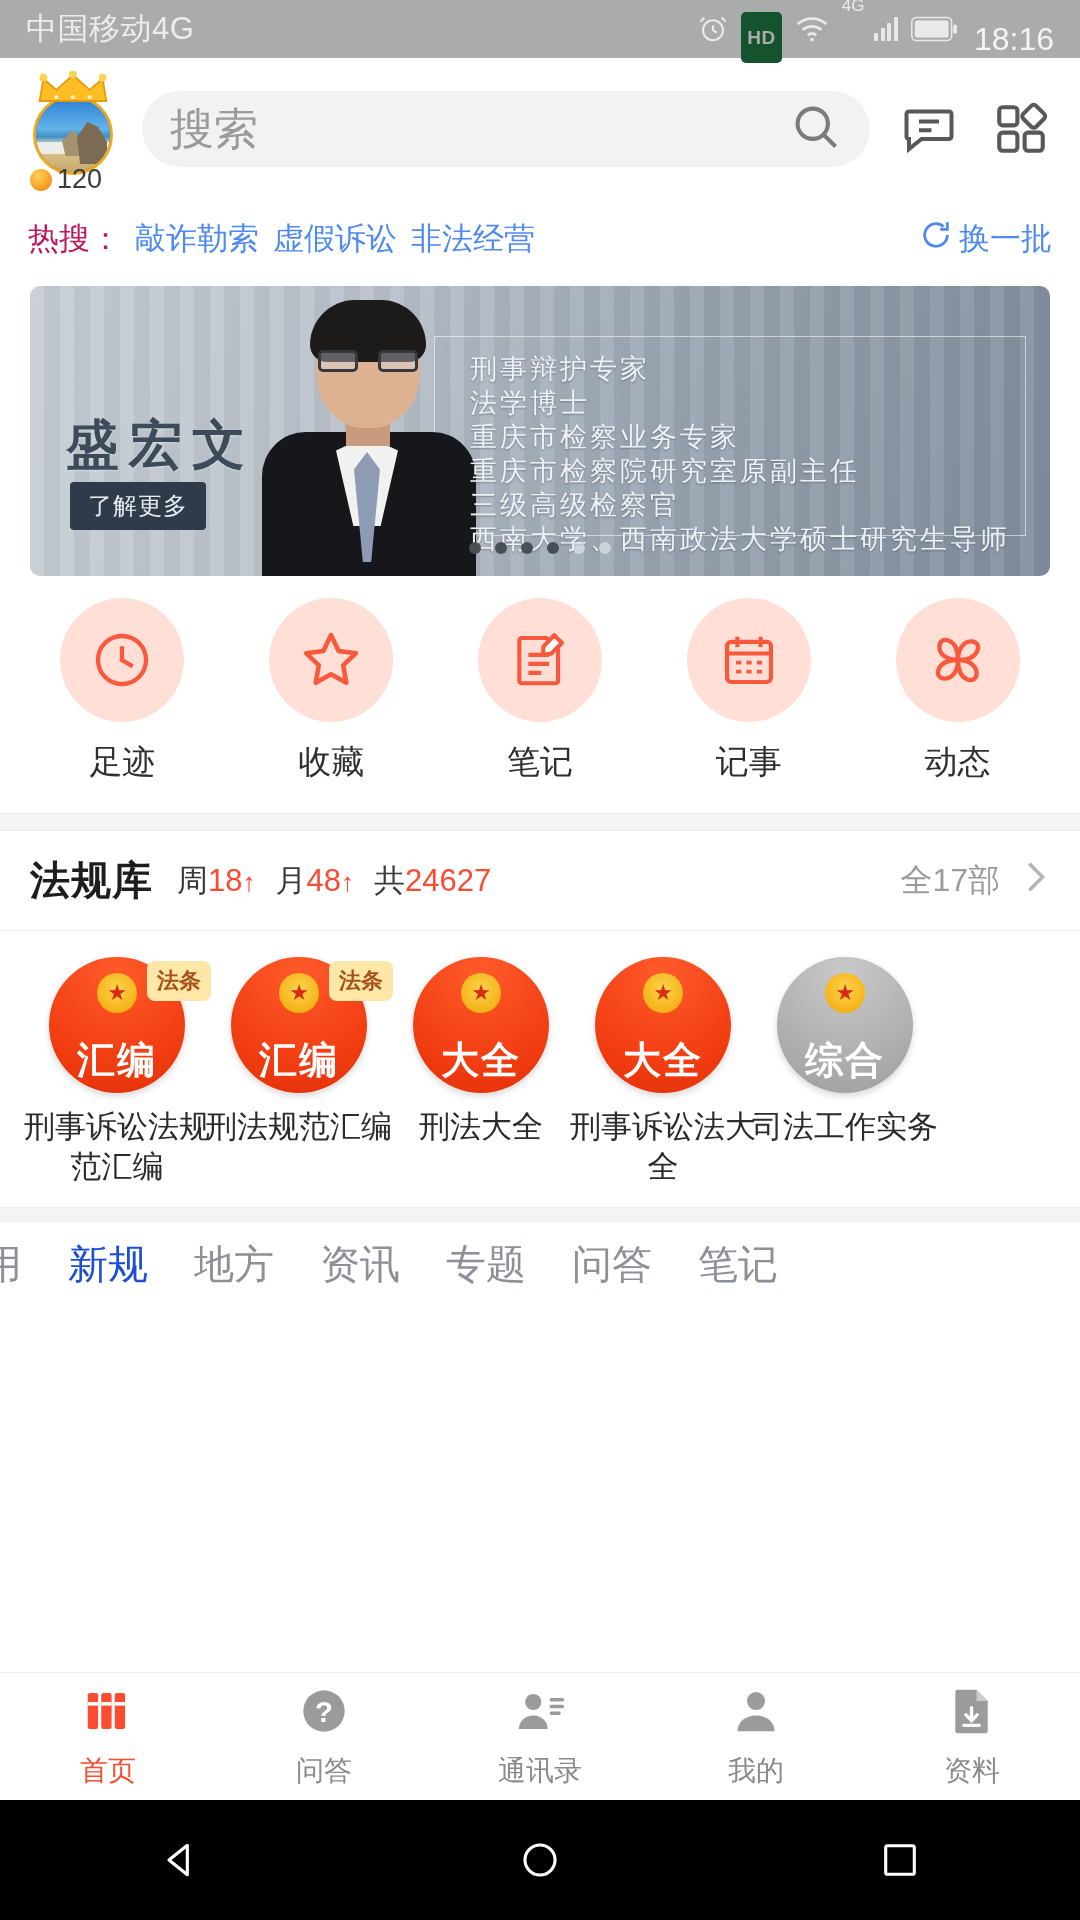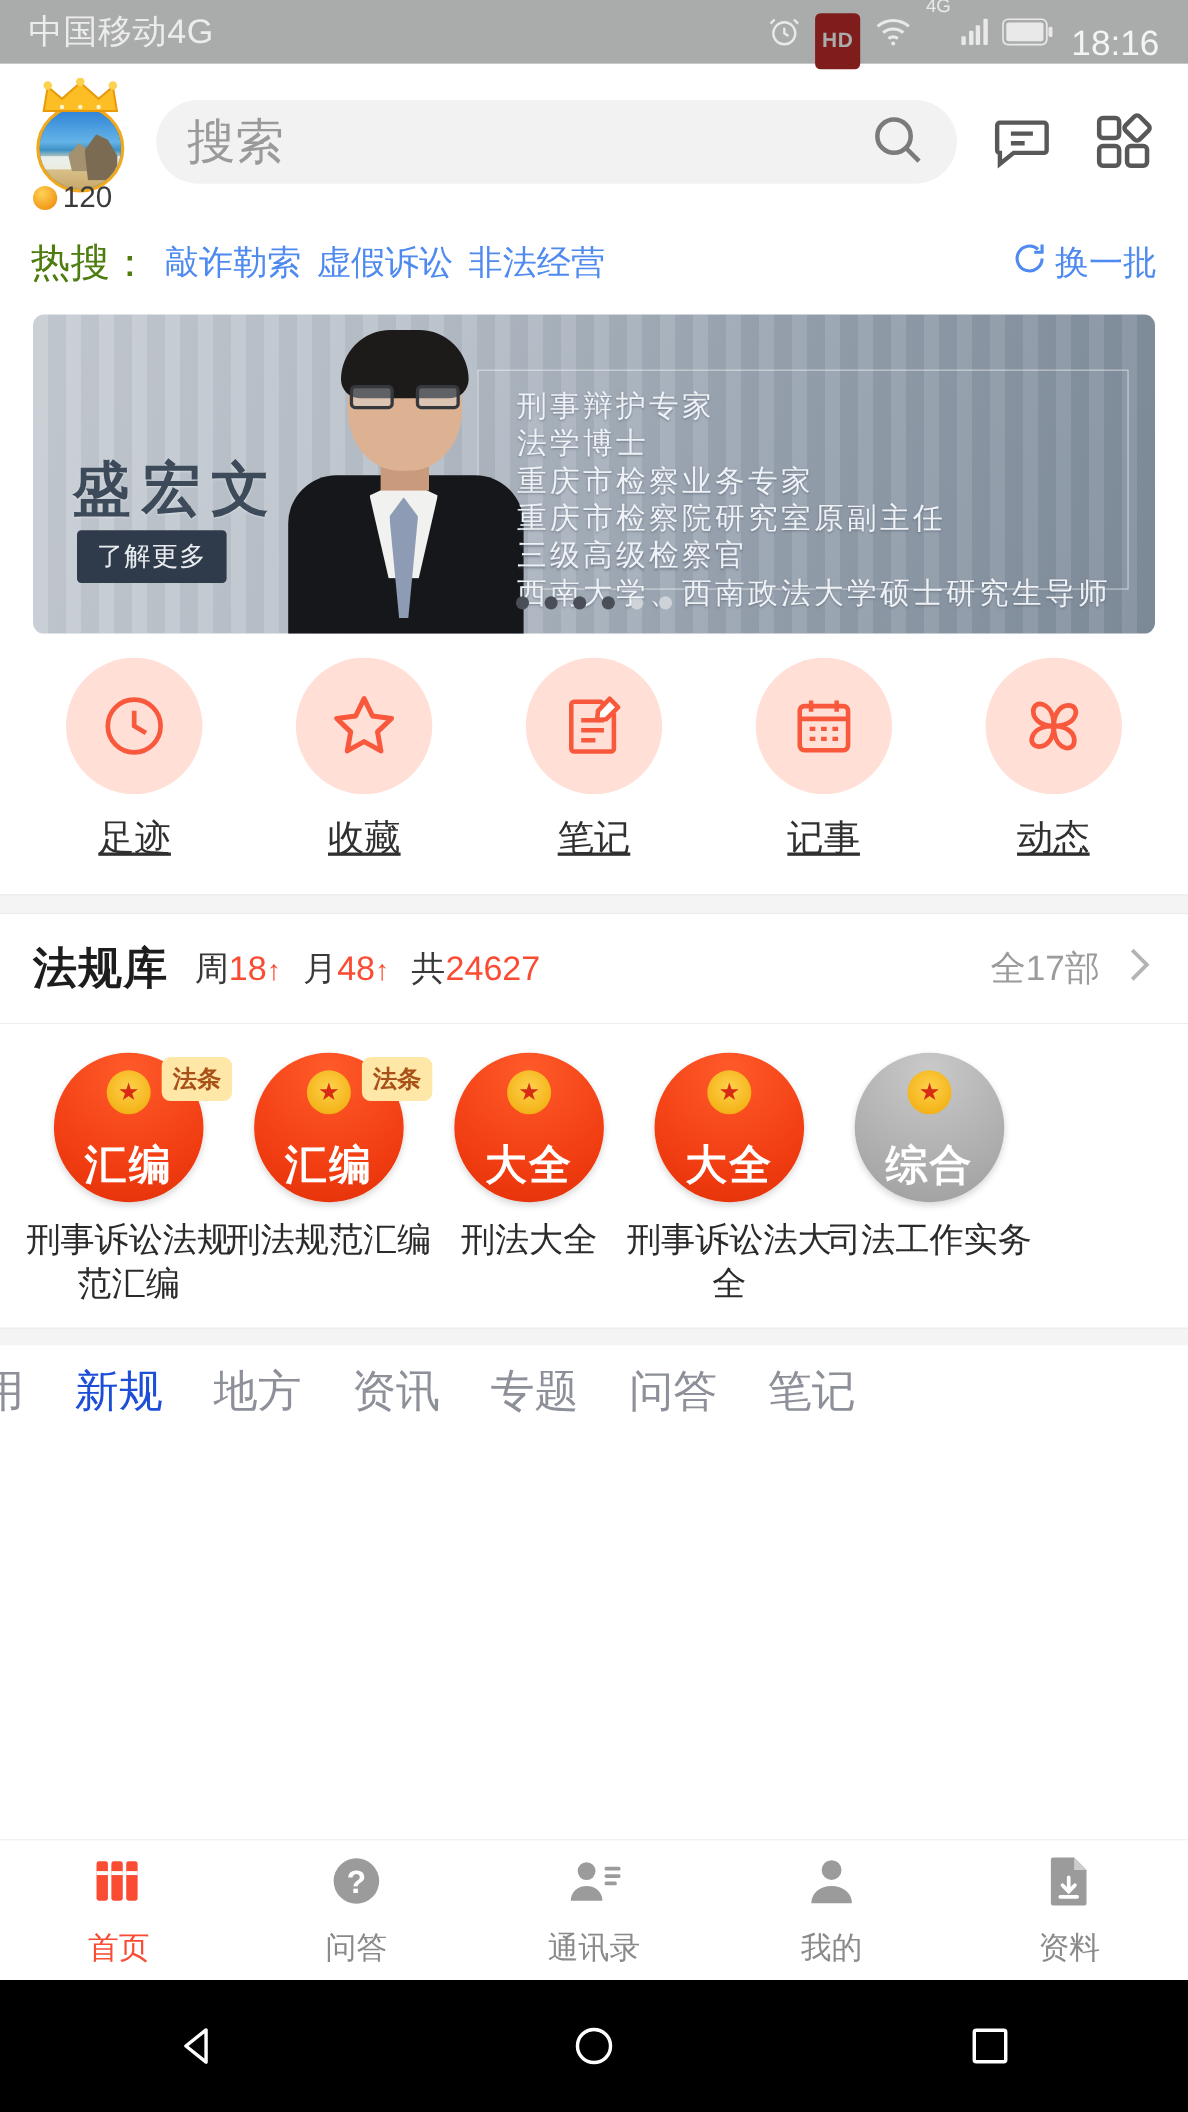--- a/index.html
+++ b/index.html
@@ -5,21 +5,21 @@
   * { margin:0; padding:0; box-sizing:border-box; }
   html,body { width:1080px; height:1920px; background:#fff;
     font-family:"Liberation Sans","DejaVu Sans",sans-serif; overflow:hidden; }
 
   
   .statusbar { height:58px; background:#aaacab; display:flex; align-items:center;
      padding:0 26px; color:#f2f2f2; }
   .carrier { font-size:31px; letter-spacing:.5px; color:#ececec; }
   .sb-right { margin-left:auto; display:flex; align-items:center; gap:13px; }
   .sb-icon { color:#e9e9e9; display:flex; align-items:center; }
-  .hd-box { border-radius:5px; background:#7f1d1d; color:#aaacab; font-size:19px;
+  .hd-box { border-radius:5px; background:#14532d; color:#aaacab; font-size:19px;
      font-weight:bold; padding:16px 6px; line-height:1; letter-spacing:.5px;margin-top:16px;}
   .clocktime { font-size:32px; color:#f4f4f4; margin-left:4px;margin-top:21px; }
   .bars { display:flex; align-items:flex-end; gap:2.5px; height:24px; }
   .bars i { width:4px; background:#e9e9e9; border-radius:1px; display:block; }
   .g4 { font-size:17px; color:#e9e9e9; margin-right:-3px; align-self:flex-start;}
 
   
   .header { height:142px; display:flex; align-items:center; padding:0 26px; background:#fff;}
   .avatar-wrap { position:relative; width:94px; height:118px; flex:none; margin-top:6px;}
   .crown { position:absolute; top:-2px; left:50%; transform:translateX(-50%); z-index:3;}
@@ -36,21 +36,21 @@
      background:radial-gradient(circle at 38% 32%,#ffd255,#f2981a 72%,#e07b09); }
   .coin-txt { font-size:27px; color:#3b3b3b; }
 
   .searchbar { flex:1; height:76px; margin-left:22px; border-radius:38px; background:#f2f2f2;
      display:flex; align-items:center; padding:0 28px; }
   .search-ph { font-size:44px; color:#9a9a9a; flex:1; }
   .hdr-icon { width:66px; margin-left:26px; display:flex; align-items:center; justify-content:center;}
 
   
   .hotsearch { display:flex; align-items:center; padding:0 28px; height:78px; }
-  .hot-label { font-size:36px; color:#4d7c0f; white-space:nowrap; }
+  .hot-label { font-size:31px; color:#be185d; white-space:nowrap; }
   .hot-tag { font-size:31px; color:#4e8af0; margin-left:14px; white-space:nowrap;}
   .hot-refresh { margin-left:auto; display:flex; align-items:center; gap:6px;
      color:#4e8af0; font-size:31px; white-space:nowrap;}
 
   
   .banner { margin:8px 30px 0 30px; height:290px; border-radius:10px; overflow:hidden;
      position:relative; background:linear-gradient(100deg,#c7cdd4 0%,#b9c1ca 32%,#9aa5b2 62%,#808d9c 100%); }
   .bn-texture { position:absolute; inset:0;
      background:repeating-linear-gradient(90deg,rgba(255,255,255,.07) 0 14px,rgba(0,0,0,.035) 14px 30px);}
   .bn-person { position:absolute; left:228px; top:10px; width:230px; height:280px; }
@@ -81,21 +81,21 @@
   .bn-dots { position:absolute; left:50%; transform:translateX(-50%); bottom:22px;
      display:flex; gap:14px; }
   .bn-dots i { width:12px; height:12px; border-radius:50%; background:#4a4f57; display:block;}
   .bn-dots i.dim { background:rgba(255,255,255,.45); }
 
   
   .quick { display:flex; padding:22px 18px 28px 18px; }
   .q-item { flex:1; display:flex; flex-direction:column; align-items:center; gap:18px;}
   .q-circle { width:124px; height:124px; border-radius:50%; background:#ffdfd6;
      display:flex; align-items:center; justify-content:center;}
-  .q-label { font-size:33px; color:#303030;text-decoration:underline; }
+  .q-label { font-size:33px; color:#303030; }
 
   .gap { height:18px; background:#f4f4f4; border-top:1px solid #ececec; border-bottom:1px solid #ececec;}
 
   
   .lawhdr { height:100px; display:flex; align-items:center; padding:0 30px;
      border-bottom:1px solid #ededed;}
   .law-title { font-size:40px; font-weight:bold; color:#1d1d1d; letter-spacing:1px;}
   .law-stats { display:flex; align-items:center; margin-left:24px; gap:20px;
      font-size:31px; color:#3a3a3a;}
   .law-stats b { color:#fa4b33; font-weight:normal;text-align:right; }

